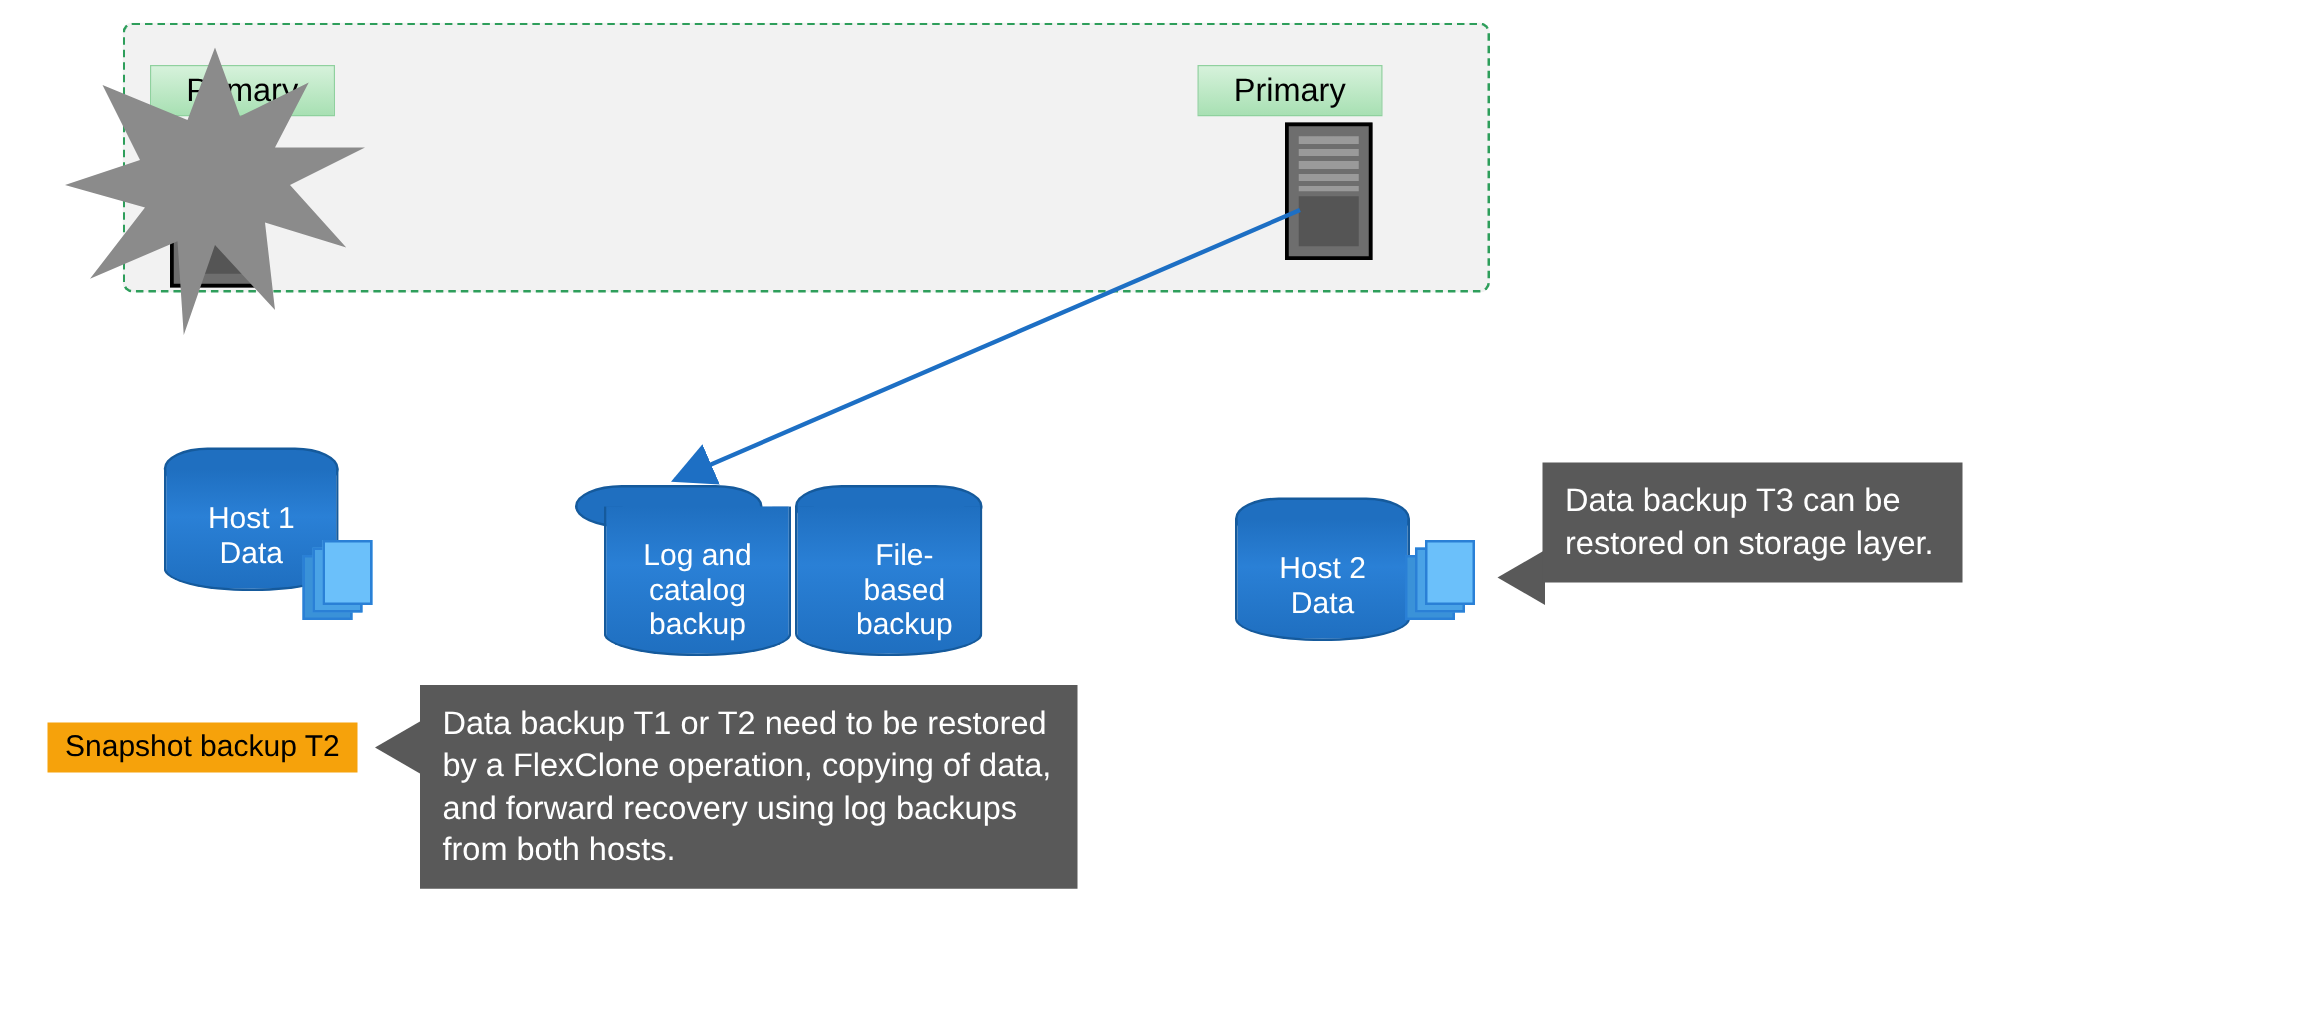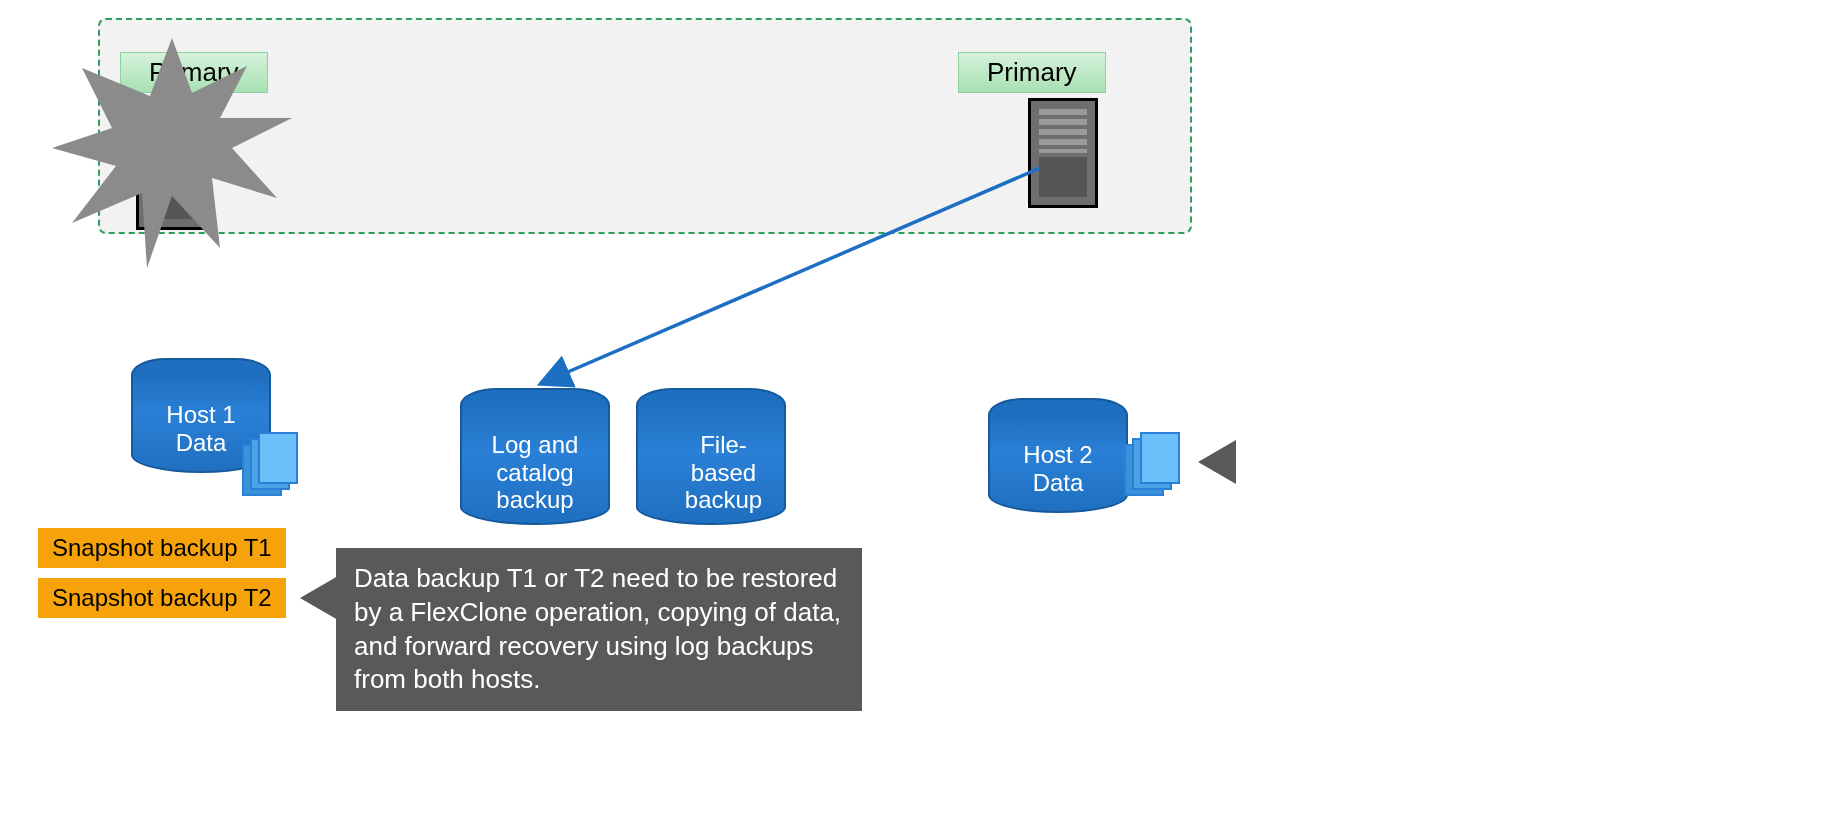--- a/index.html
+++ b/index.html
@@ -171,21 +171,21 @@
       </div>
   </div>
   <div class="files" style="left:242px; top:432px;">
     <div class="f f1"></div>
       <div class="f f2"></div>
       <div class="f f3"></div>
   </div>
 
   <div class="cyl" style="left:460px; top:388px; width:150px;">
     <div class="top"></div>
-    <div class="body" style="height:120px;">
+    <div class="body" style="height:120px;margin-left:23px;">
         <span>Log and<br>catalog<br>backup</span>
       </div>
   </div>
 
   <div class="cyl" style="left:636px; top:388px; width:150px;">
     <div class="top"></div>
     <div class="body" style="height:120px;padding-left:25px;">
         <span>File-based<br>backup</span>
       </div>
   </div>
@@ -195,21 +195,21 @@
     <div class="body" style="height:98px;">
         <span>Host 2<br>Data</span>
       </div>
   </div>
   <div class="files" style="left:1124px; top:432px;">
     <div class="f f1"></div>
       <div class="f f2"></div>
       <div class="f f3"></div>
   </div>
 
-  <div class="tag" style="left:38px; top:528px;">Snapshot backup T1</div>
   <div class="tag" style="left:38px; top:578px;text-align:right;">Snapshot backup T2</div>
 
   <div class="pointer-left" style="left:300px; top:576px;"></div>
   <div class="callout" style="left:336px; top:548px; width:490px;">Data backup T1 or T2 need to be restored by a FlexClone operation, copying of data, and forward recovery using log backups from both hosts.</div>
 
   <div class="pointer-left" style="left:1198px; top:440px;"></div>
+  <div class="callout" style="left:1234px; top:370px; width:300px;">Data backup T3 can be restored on storage layer.</div>
 
 </div>
 
 </body></html>

